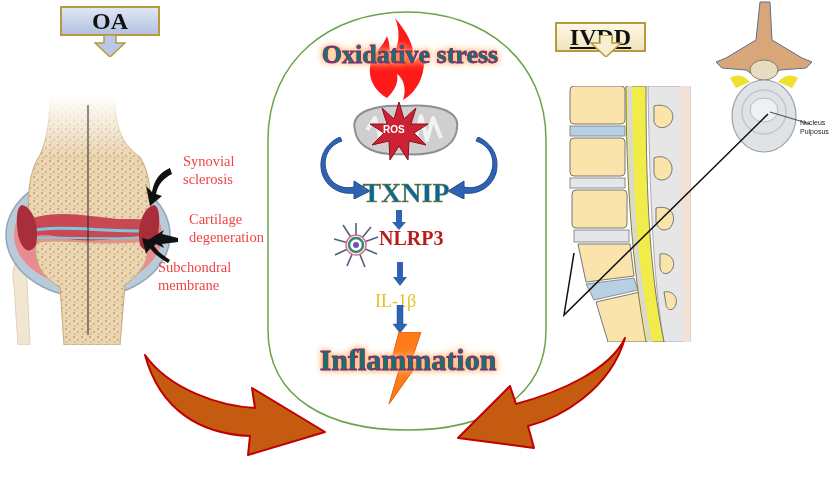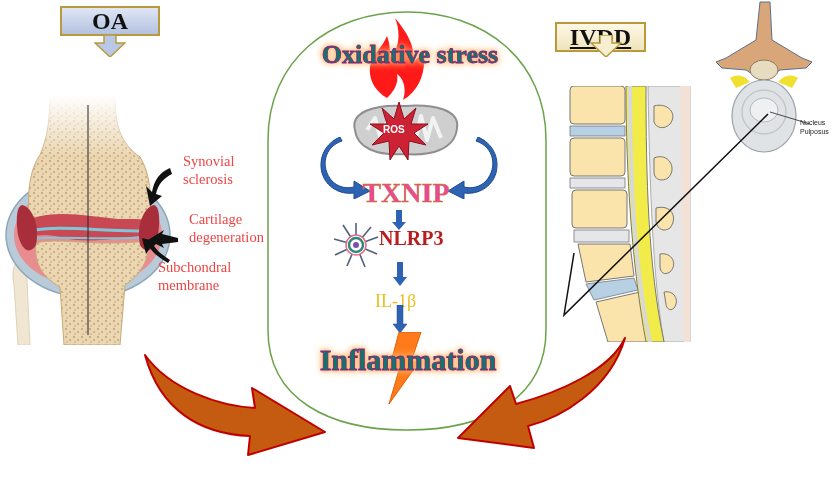--- a/index.html
+++ b/index.html
@@ -18,21 +18,21 @@
 
   .glow-title {
     position:absolute; font-family:"Liberation Serif", serif; font-weight:bold; color:#0f766e;
     -webkit-text-stroke:0.8px #8a2178;
     text-shadow:0 0 4px #ffb060, 0 0 7px #ffb060, 0 0 10px #ffc890;
     white-space:nowrap; text-align:center;
   }
   #oxidative-title { left:300px; top:40px; width:220px; font-size:26px; }
   #inflammation-title { left:318px; top:343px; width:180px; font-size:30px; }
 
-  #txnip-label { left:326px; top:177px; width:160px; text-align:center; font-size:28px; font-weight:bold; color:#ec4899; -webkit-text-stroke:0.4px #b8870a; }
+  #txnip-label { left:326px; top:177px; width:160px; text-align:center; font-size:28px; font-weight:bold; color:#0369a1; -webkit-text-stroke:0.4px #b8870a; }
   #nlrp3-label { left:379px; top:227px; font-size:20px; font-weight:bold; color:#b91c1c; font-family:"Liberation Serif", serif; }
   #il1b-label { left:375px; top:291px; font-size:18px; color:#e9c020; font-family:"Liberation Serif", serif; }
   #ros-label { left:383px; top:124px; font-size:10px; font-weight:bold; color:#fff; font-family:"Liberation Sans", sans-serif;text-align:center; }
 
   .anno { position:absolute; font-family:"Liberation Serif", serif; font-size:14.5px; color:#ef4444; line-height:18px; }
   #anno-synovial { left:183px; top:152px; }
   #anno-cartilage { left:189px; top:210px; }
   #anno-subchondral { left:158px; top:258px; }
 
   #np-label { left:826px; top:117px; font-family:"Liberation Sans", sans-serif; font-size:7px; line-height:9px; color:#222; }

